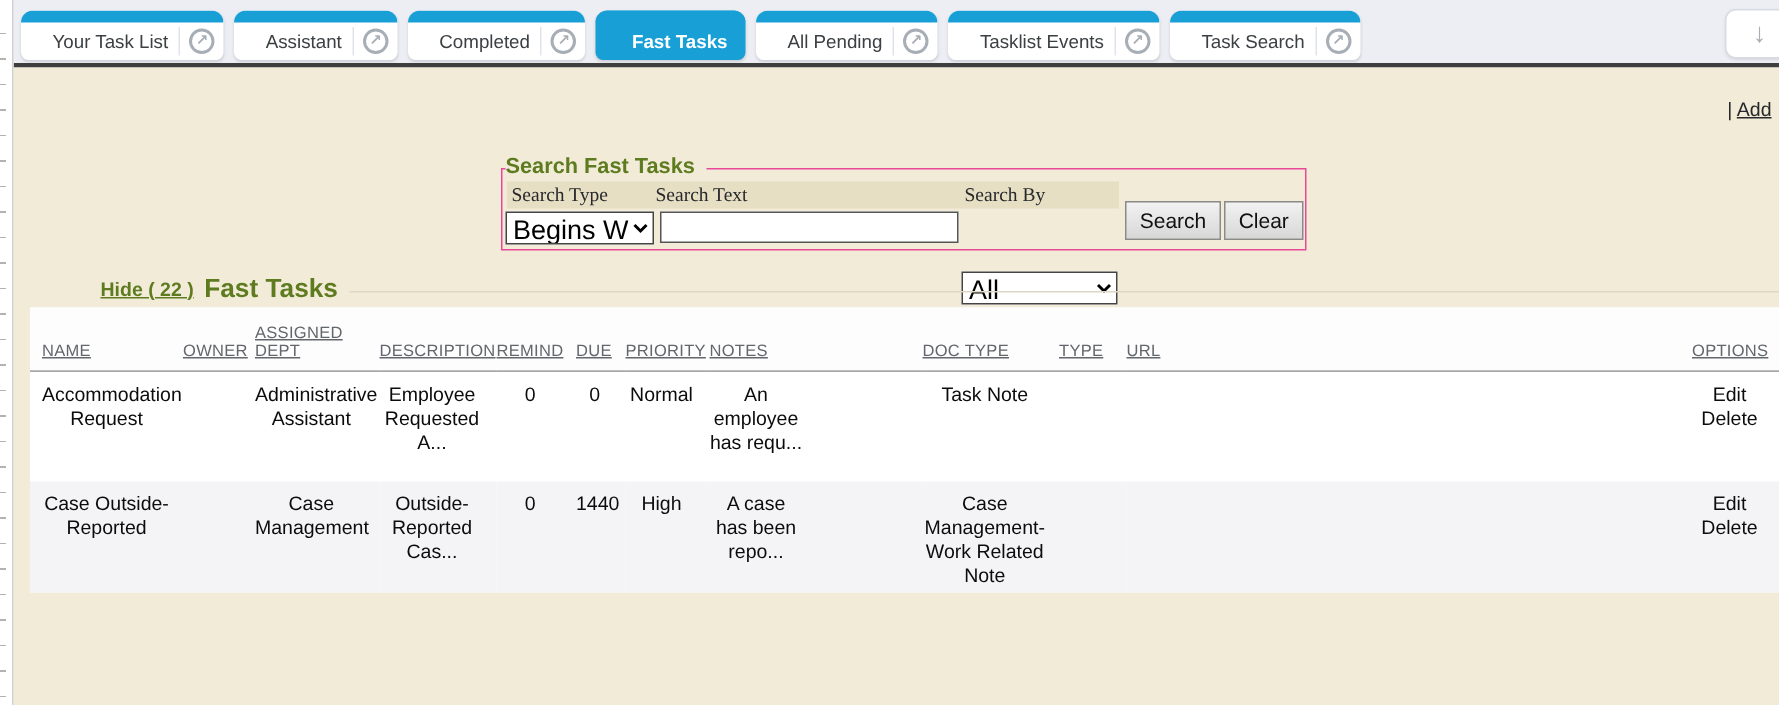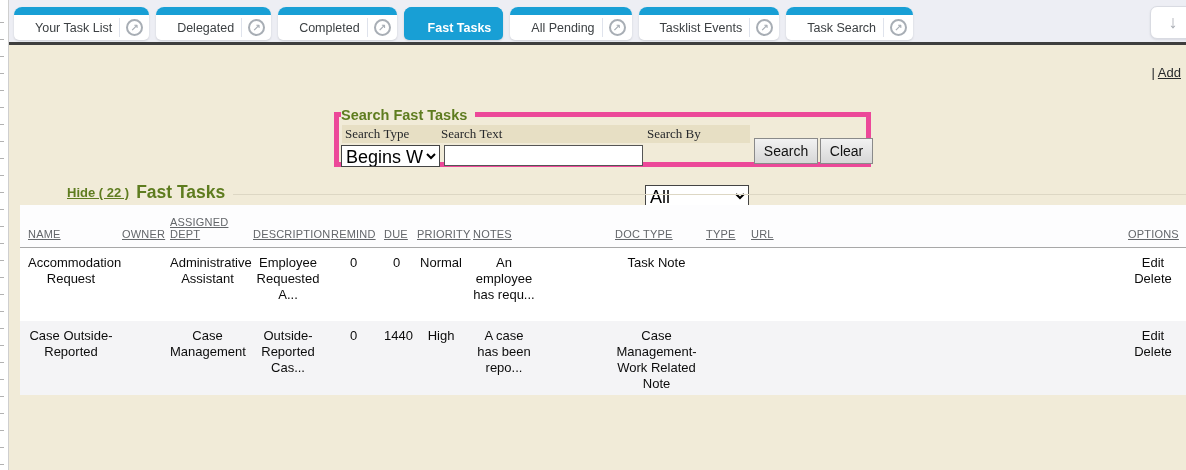--- a/index.html
+++ b/index.html
@@ -35,21 +35,21 @@
   .divider { position:absolute; left:9px; right:0; top:42px; height:3px; background:#3e3e3e; }
 
   
   .content { position:absolute; left:9px; right:0; top:45px; bottom:0; background:#f1ebd8; }
 
   .add-bar { position:absolute; top:20px; right:5px; font-size:13px; color:#26282b; }
   .add-bar a { color:#26282b; text-decoration:underline; cursor:pointer;text-align:right; }
 
   
   .search-box { position:absolute; left:325px; top:67px; width:537px; height:55px;
-                border:5px solid #ec4899; }
+                border:1px solid #ec4899; }
   .search-legend { position:absolute; top:-10px; left:2px; background:#f1ebd8; padding:0 8px 0 0;
                    color:#5e7c1f; font-weight:bold; font-size:14.5px; white-space:nowrap; }
   .search-labels { position:absolute; left:3px; top:8px; width:408px; height:18px; background:#e7dfc4; }
   .search-labels span { position:absolute; top:1px; font-size:13px; color:#26282b; white-space:nowrap;font-family:Liberation Serif, serif; }
   .lbl-type { left:3px; } .lbl-text { left:99px; } .lbl-by { left:305px; }
   .search-box select { position:absolute; top:28px; height:22px; font-size:18px;
                        font-family:"Liberation Sans",sans-serif; border:1px solid #444; background:#fff; }
   .sel-type { left:2px; width:99px; }
   .sel-by { left:306px; width:104px;margin-top:40px; }
   .search-box input[type=text] { position:absolute; left:105px; top:28px; width:199px; height:21px;
@@ -94,21 +94,21 @@
   <div class="tabbar">
     <div class="tab">
       <div class="tab-inner">
         <span class="tab-label">Your Task List</span>
         <span class="tab-sep"></span>
         <span class="tab-popout">↗</span>
       </div>
     </div>
     <div class="tab">
       <div class="tab-inner">
-        <span class="tab-label">Delegated</span>
+        <span class="tab-label">Assistant</span>
         <span class="tab-sep"></span>
         <span class="tab-popout">↗</span>
       </div>
     </div>
     <div class="tab">
       <div class="tab-inner">
         <span class="tab-label">Completed</span>
         <span class="tab-sep"></span>
         <span class="tab-popout">↗</span>
       </div>

